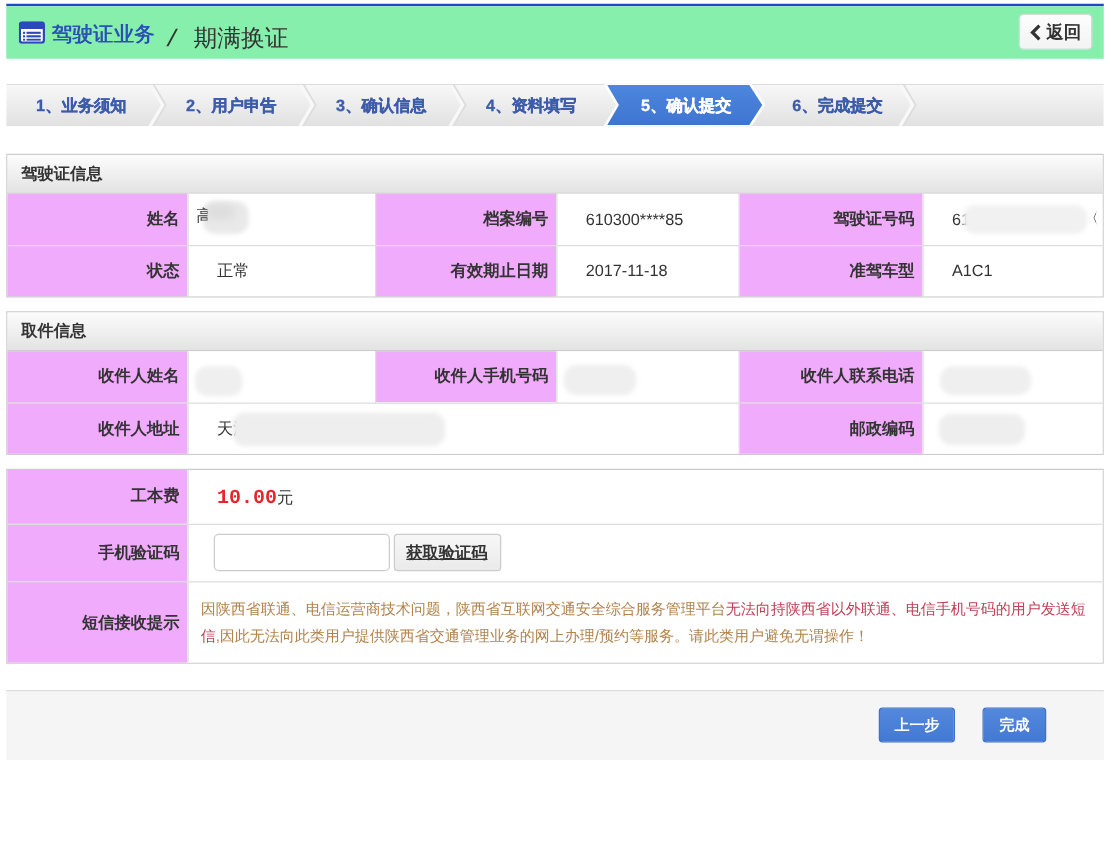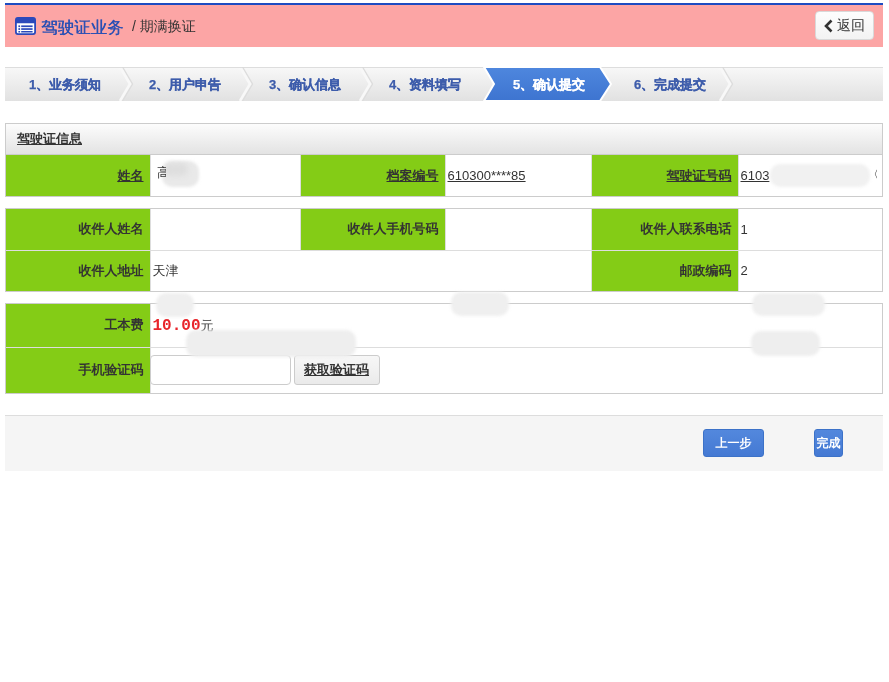--- a/index.html
+++ b/index.html
@@ -1,51 +1,51 @@
 <!DOCTYPE html>
 <html><head>
 <meta charset="utf-8">
 <style>
   html,body{margin:0;padding:0;background:#fff;}
   body{width:889px;height:682px;position:relative;font-family:"Liberation Sans",sans-serif;color:#333;overflow:hidden;}
   .page{position:absolute;left:5px;top:3px;width:878px;border-top:2px solid #1d4cc2;}
-  .topbar{height:42px;background:#fca5a5;position:relative;}
+  .topbar{height:42px;background:#86efac;position:relative;}
   .ticon{position:absolute;left:10px;top:12px;}
   .ttitle{position:absolute;left:36px;top:12px;font-size:16.5px;font-weight:500;color:#2b50b4;text-shadow:0.6px 0 0 #2b50b4;}
-  .tsub{position:absolute;left:127px;top:13px;font-size:14px;color:#333;}
+  .tsub{position:absolute;left:127px;top:13px;font-size:19px;color:#333;font-family:Liberation Mono, monospace;}
   .backbtn{position:absolute;right:9px;top:6px;width:57px;height:27px;border:1px solid #d9d9d9;border-radius:4px;
-    background:linear-gradient(#fdfdfd,#f3f3f3);font-size:14px;font-weight:normal;color:#333;
+    background:linear-gradient(#fdfdfd,#f3f3f3);font-size:14px;font-weight:bold;color:#333;
     display:flex;align-items:center;justify-content:center;}
   .backbtn svg{margin-right:4px;}
   .wizard{margin-top:20px;display:block;}
   .sec{margin-top:0;border:1px solid #ccc;background:#fff;}
   .sechead{height:30px;line-height:30px;background:linear-gradient(#fcfcfc,#e3e3e3);border-bottom:1px solid #ccc;
     font-size:13px;font-weight:bold;color:#333;padding-left:11px;}
   table{border-collapse:collapse;width:876px;table-layout:fixed;}
   td{border:1px solid #ddd;font-size:13px;padding:0;}
-  td.lb{background:#84cc16;text-align:right;font-weight:bold;padding-right:6px;color:#333;}
-  td.vl{background:#fff;text-align:left;padding-left:2px;color:#333;}
+  td.lb{background:#f0abfc;text-align:right;font-weight:bold;padding-right:6px;color:#333;}
+  td.vl{background:#fff;text-align:left;padding-left:23px;color:#333;}
   tr td:first-child{border-left:none;}
   tr td:last-child{border-right:none;}
   tr:first-child td{border-top:none;}
   tr:last-child td{border-bottom:none;}
-  .sp1{margin-top:22px;text-decoration:underline;}
+  .sp1{margin-top:22px;}
   .sp2{margin-top:11px;}
   .red-big{color:#e8252b;font-weight:bold;font-size:16px;position:relative;top:1px;margin-top:36px;}
   .yuan{color:#333;font-size:13px;font-weight:normal;position:relative;top:1px;}
   .vcode-inp{display:inline-block;vertical-align:middle;margin-left:-3px;width:139px;height:28px;border:1px solid #ccc;border-radius:4px;background:#fff;}
   .vcode-btn{display:inline-block;vertical-align:middle;margin-left:3px;width:84px;height:28px;line-height:28px;text-align:center;
     border:1px solid #ccc;border-radius:3px;background:linear-gradient(#f7f7f7,#eaeaea);font-size:13px;font-weight:bold;color:#333;text-decoration:underline;}
   .smsg{font-size:12px;line-height:22px;color:#b1824b;padding:0 12px 0 10px;}
   .smsg .hl{color:#c24057;}
   .footer{margin-top:21px;height:55px;background:#f5f5f5;border-top:1px solid #ddd;position:relative;}
   .fbtn{position:absolute;top:13px;height:28px;border:1px solid #3c72c8;border-radius:3px;background:linear-gradient(#5388dd,#4479d3);
     color:#fff;font-size:12px;font-weight:bold;text-align:center;line-height:26px;box-sizing:border-box;}
   .btn-prev{left:698px;width:61px;}
-  .btn-done{left:809px;width:29px;}
+  .btn-done{left:781px;width:51px;}
   .smudge{position:absolute;background:#ececec;border-radius:10px;filter:blur(1.5px);}
   .frag{position:absolute;font-size:13px;color:#3a3a3a;overflow:hidden;z-index:2;}
 </style>
 </head>
 <body>
 <div class="page">
   <div class="topbar">
     <svg class="ticon" width="21" height="18" viewBox="0 0 21 18">
       <rect x="0.9" y="0.9" width="19.2" height="16.2" rx="2" fill="#fff" stroke="#2b49bb" stroke-width="1.8"></rect>
       <path d="M0.9 3 a2.1 2.1 0 0 1 2.1 -2.1 h15 a2.1 2.1 0 0 1 2.1 2.1 v3.2 h-19.2 z" fill="#2b49bb"></path>
@@ -110,24 +110,33 @@
         </colgroup>
       <tbody>
           <tr style="height:41px;">
         <td class="lb">姓名</td>
             <td class="vl" id="v-name"></td>
         <td class="lb">档案编号</td>
             <td class="vl">610300****85</td>
         <td class="lb">驾驶证号码</td>
             <td class="vl">6103</td>
       </tr>
+      <tr style="height:41px;">
+        <td class="lb">状态</td>
+            <td class="vl">正常</td>
+        <td class="lb">有效期止日期</td>
+            <td class="vl">2017-11-18</td>
+        <td class="lb">准驾车型</td>
+            <td class="vl">A1C1</td>
+      </tr>
     </tbody>
       </table>
   </div>
   <div class="sec sp2">
+    <div class="sechead">取件信息</div>
     <table>
       <colgroup>
           <col width="144">
           <col width="150">
           <col width="145">
           <col width="146">
           <col width="147">
           <col>
         </colgroup>
       <tbody>
@@ -156,20 +165,26 @@
         </colgroup>
       <tbody>
           <tr style="height:43px;font-family:Liberation Mono, monospace;">
         <td class="lb">工本费</td>
             <td class="vl"><span class="red-big">10.00</span><span class="yuan">元</span></td>
       </tr>
       <tr style="height:46px;">
         <td class="lb">手机验证码</td>
             <td class="vl"><span class="vcode-inp"></span><span class="vcode-btn">获取验证码</span></td>
       </tr>
+      <tr style="height:65px;">
+        <td class="lb">短信接收提示</td>
+        <td class="vl" style="vertical-align:middle;padding:0;">
+          <div class="smsg">因陕西省联通、电信运营商技术问题，陕西省互联网交通安全综合服务管理平台<span class="hl">无法向持陕西省以外联通、电信手机号码的用户发送短<br>信</span>,因此无法向此类用户提供陕西省交通管理业务的网上办理/预约等服务。请此类用户避免无谓操作！</div>
+        </td>
+      </tr>
     </tbody>
       </table>
   </div>
   <div class="footer">
     <span class="fbtn btn-prev">上一步</span>
     <span class="fbtn btn-done">完成</span>
   </div>
 </div>
 
 <div class="frag" style="left:157px;top:164px;width:9px;height:15px;">高</div>

